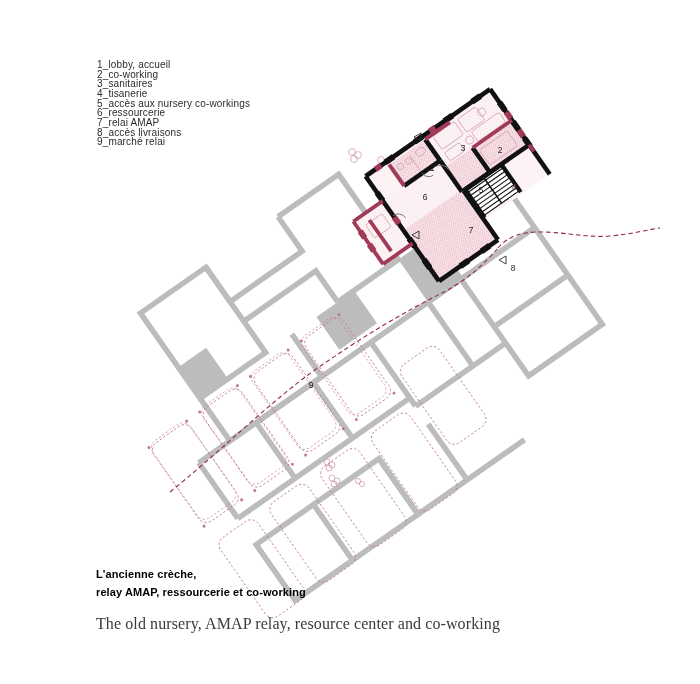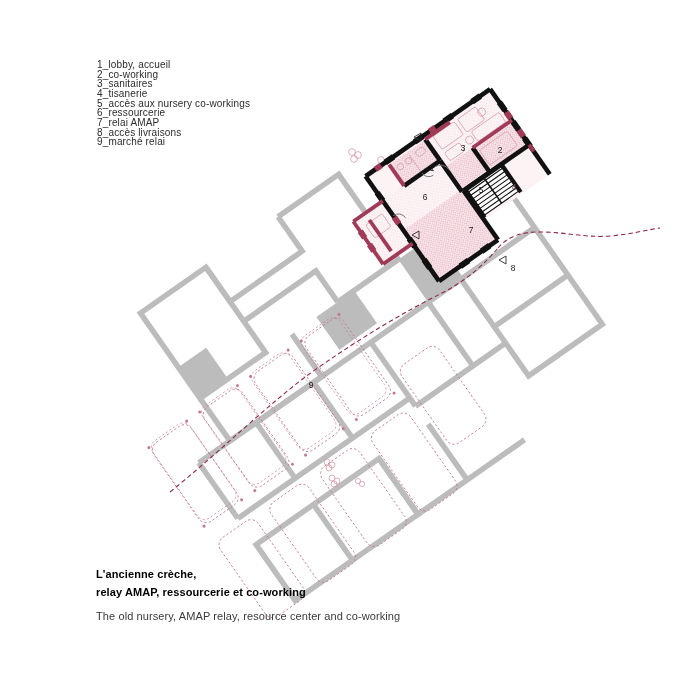--- a/index.html
+++ b/index.html
@@ -17,22 +17,22 @@
     color:#2b2b2b;white-space:nowrap;font-weight:400;
   }
 
   
   #caption{position:absolute;left:96px;top:566px;}
   .cap-fr{
     font-size:11px;font-weight:700;line-height:17.6px;
     letter-spacing:.1px;color:#000000;white-space:nowrap;
   }
   .cap-en{
-    font-size:11px;font-weight:400;line-height:15px;
-    letter-spacing:.1px;color:#3a3a3a;white-space:nowrap;margin-top:8px;
+    font-size:16px;font-weight:400;line-height:15px;
+    letter-spacing:.1px;color:#3a3a3a;white-space:nowrap;margin-top:15px;font-family:Liberation Serif, serif;
   }
 
   
   #plan{position:absolute;left:0;top:0;width:700px;height:684px;}
   #plan svg{display:block;}
 
   .roomnum{
     font-family:"Liberation Sans",sans-serif;
     font-size:8.4px;font-weight:400;fill:#1b1b1b;
   }

